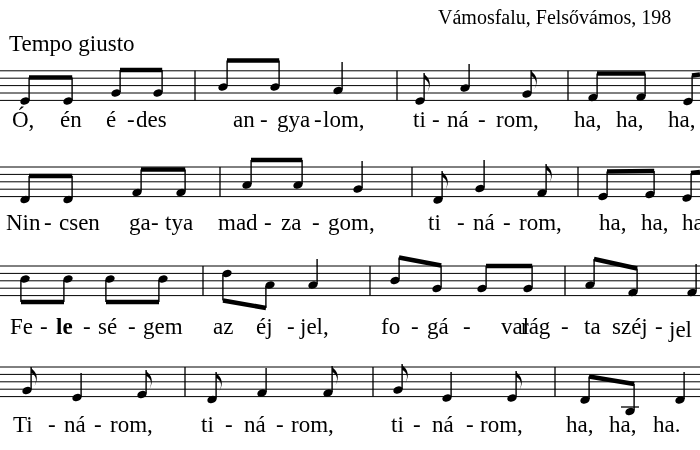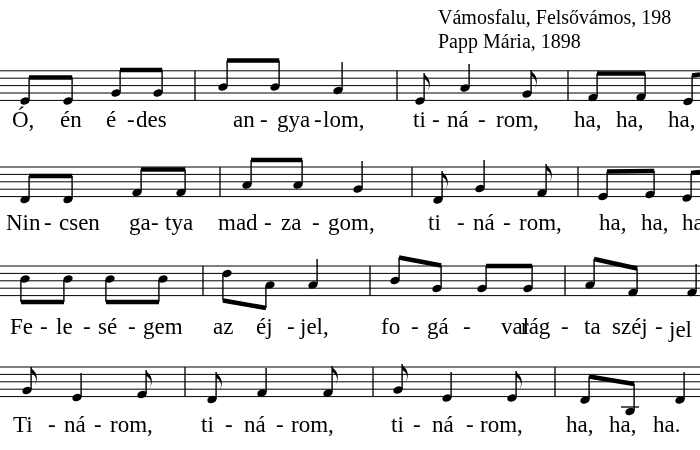--- a/index.html
+++ b/index.html
@@ -7,22 +7,22 @@
         font-family:"Liberation Serif","DejaVu Serif",serif;color:#000;}
   #score{position:absolute;left:0;top:0;}
   .hdr{position:absolute;white-space:nowrap;font-size:20px;line-height:24px;}
   .tempo{position:absolute;left:9px;top:31px;white-space:nowrap;font-size:23px;}
   .syl{position:absolute;white-space:pre;font-size:23px;line-height:26px;}
 </style>
 </head>
 <body>
 
 <div class="page">
+  <div class="tempo">Tempo giusto</div>
   <div class="hdr" style="left:438px;top:5px;">Vámosfalu, Felsővámos, 198</div>
-  <div class="hdr" style="left:438px;top:29px;">Papp Mária, 1898</div>
   <svg id="score" width="700" height="450" xmlns="http://www.w3.org/2000/svg">
       <g>
         <line x1="0" y1="70.8" x2="700" y2="70.8" stroke="#000000" stroke-width="1"></line>
         <line x1="0" y1="78.2" x2="700" y2="78.2" stroke="#000000" stroke-width="1"></line>
         <line x1="0" y1="85.6" x2="700" y2="85.6" stroke="#000000" stroke-width="1"></line>
         <line x1="0" y1="93" x2="700" y2="93" stroke="#000000" stroke-width="1"></line>
         <line x1="0" y1="100.4" x2="700" y2="100.4" stroke="#000000" stroke-width="1"></line>
         <line x1="195" y1="70.8" x2="195" y2="100.4" stroke="#000000" stroke-width="1.3"></line>
         <line x1="397" y1="70.8" x2="397" y2="100.4" stroke="#000000" stroke-width="1.3"></line>
         <line x1="568" y1="70.8" x2="568" y2="100.4" stroke="#000000" stroke-width="1.3"></line>
@@ -223,21 +223,21 @@
       <span class="syl" style="left: 428px; top: 210px;">ti</span>
       <span class="syl" style="left: 457px; top: 210px;">-</span>
       <span class="syl" style="left: 473px; top: 210px;">ná</span>
       <span class="syl" style="left: 503px; top: 210px;">-</span>
       <span class="syl" style="left: 519px; top: 210px;">rom,</span>
       <span class="syl" style="left: 599px; top: 210px;">ha,</span>
       <span class="syl" style="left: 641px; top: 210px;">ha,</span>
       <span class="syl" style="left: 682px; top: 210px;">ha</span>
       <span class="syl" style="left: 10px; top: 314px; text-align: right;">Fe</span>
       <span class="syl" style="left: 40px; top: 314px;">-</span>
-      <span class="syl" style="left: 56px; top: 314px;">le</span>
+      <span class="syl" style="left: 56px; top: 314px; font-weight: bold;">le</span>
       <span class="syl" style="left: 83px; top: 314px;">-</span>
       <span class="syl" style="left: 98px; top: 314px;">sé</span>
       <span class="syl" style="left: 128px; top: 314px;">-</span>
       <span class="syl" style="left: 143px; top: 314px;">gem</span>
       <span class="syl" style="left: 213px; top: 314px;">az</span>
       <span class="syl" style="left: 256px; top: 314px;">éj</span>
       <span class="syl" style="left: 287px; top: 314px;">-</span>
       <span class="syl" style="left: 300px; top: 314px;">jel,</span>
       <span class="syl" style="left: 381px; top: 314px;">fo</span>
       <span class="syl" style="left: 411px; top: 314px;">-</span>

